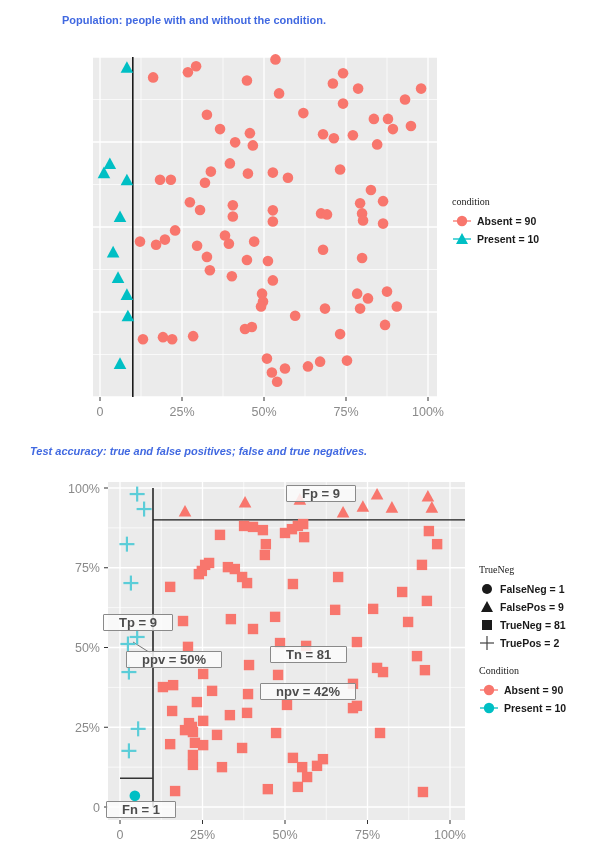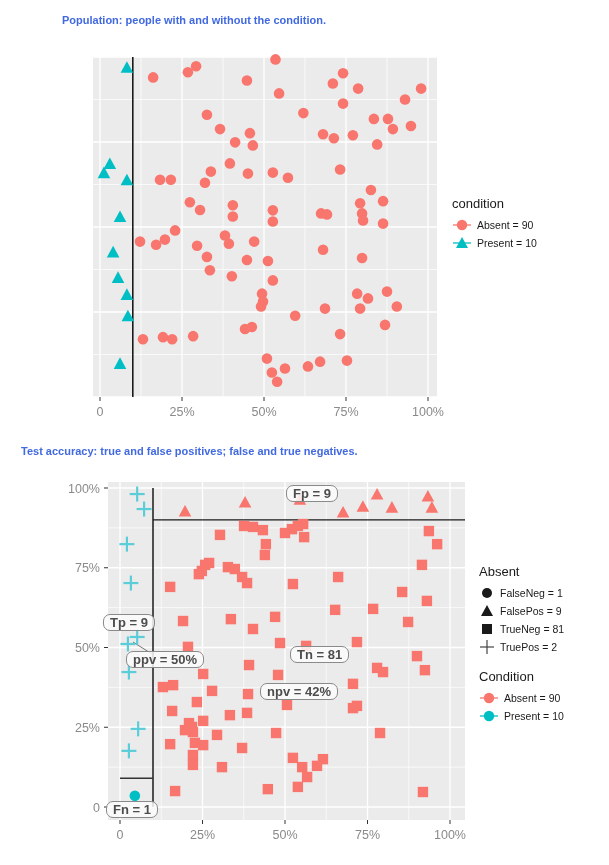--- a/index.html
+++ b/index.html
@@ -1,36 +1,36 @@
 <!DOCTYPE html>
 <html><head>
 <meta charset="utf-8">
 <style>
   html,body{margin:0;padding:0;}
   body{width:609px;height:865px;position:relative;background:#ffffff;
        font-family:"Liberation Sans", sans-serif;overflow:hidden;}
   .chart-title{position:absolute;font-weight:bold;font-size:11px;color:#4169e1;white-space:nowrap;}
   #title1{left:62px;top:14px;}
-  #title2{left:21px;top:445px;}
+  #title2{left:30px;top:445px;font-style:italic;}
   #plot-svg{position:absolute;left:0;top:0;}
   .legend{position:absolute;}
   #legend1{left:452px;top:196px;}
   #legend2{left:479px;top:564px;}
-  .legend-title{font-size:13px;color:#1a1a1a;margin-bottom:5px;}
-  .legend-item{display:flex;align-items:center;height:18px;}
+  .legend-title{font-size:10px;color:#1a1a1a;margin-bottom:5px;font-family:Liberation Serif, serif;}
+  .legend-item{display:flex;align-items:center;height:18px;font-weight:bold;}
   .legend-item svg{flex:0 0 auto;}
   .legend-label{font-size:10.5px;color:#1a1a1a;margin-left:5px;white-space:nowrap;}
   .legend-gap{height:13px;}
   .anno{position:absolute;font-weight:bold;font-size:13px;color:#4d4d4d;
-        background:rgba(252,252,252,0.85);border:1px solid #8a8a8a;border-radius:7px;
-        padding:0 6px;line-height:15px;white-space:nowrap;}
+        background:rgba(252,252,252,0.85);border:1px solid #8a8a8a;border-radius:1px;
+        padding:0 15px;line-height:15px;white-space:nowrap;}
   #anno-fp{left:286px;top:485px;}
   #anno-tp{left:103px;top:614px;}
   #anno-ppv{left:126px;top:651px;}
-  #anno-tn{left:270px;top:646px;margin-left:20px;}
+  #anno-tn{left:270px;top:646px;}
   #anno-npv{left:260px;top:683px;}
   #anno-fn{left:106px;top:801px;}
 </style>
 </head>
 <body>
 
 <svg id="plot-svg" width="609" height="865">
     <rect x="93" y="57" width="344" height="340" fill="#ebebeb"></rect>
     <line x1="141" x2="141" y1="57" y2="397" stroke="#ffffff" stroke-width="0.7"></line>
     <line x1="93" x2="437" y1="354.5" y2="354.5" stroke="#ffffff" stroke-width="0.7"></line>
@@ -330,21 +330,21 @@
   <div class="legend-item">
     <svg width="20" height="16">
       <line x1="1" y1="8" x2="19" y2="8" stroke="#00BFC4" stroke-width="1.3"></line>
       <path d="M10 2 L16 13 L4 13 Z" fill="#00BFC4"></path>
     </svg>
     <span class="legend-label">Present = 10</span>
   </div>
 </div>
 
 <div class="legend" id="legend2">
-  <div class="legend-title">Absent</div>
+  <div class="legend-title">TrueNeg</div>
   <div class="legend-item">
     <svg width="16" height="16">
         <circle cx="8" cy="8" r="5" fill="#1a1a1a"></circle>
       </svg>
     <span class="legend-label">FalseNeg = 1</span>
   </div>
   <div class="legend-item">
     <svg width="16" height="16">
         <path d="M8 2 L14 13 L2 13 Z" fill="#1a1a1a"></path>
       </svg>

